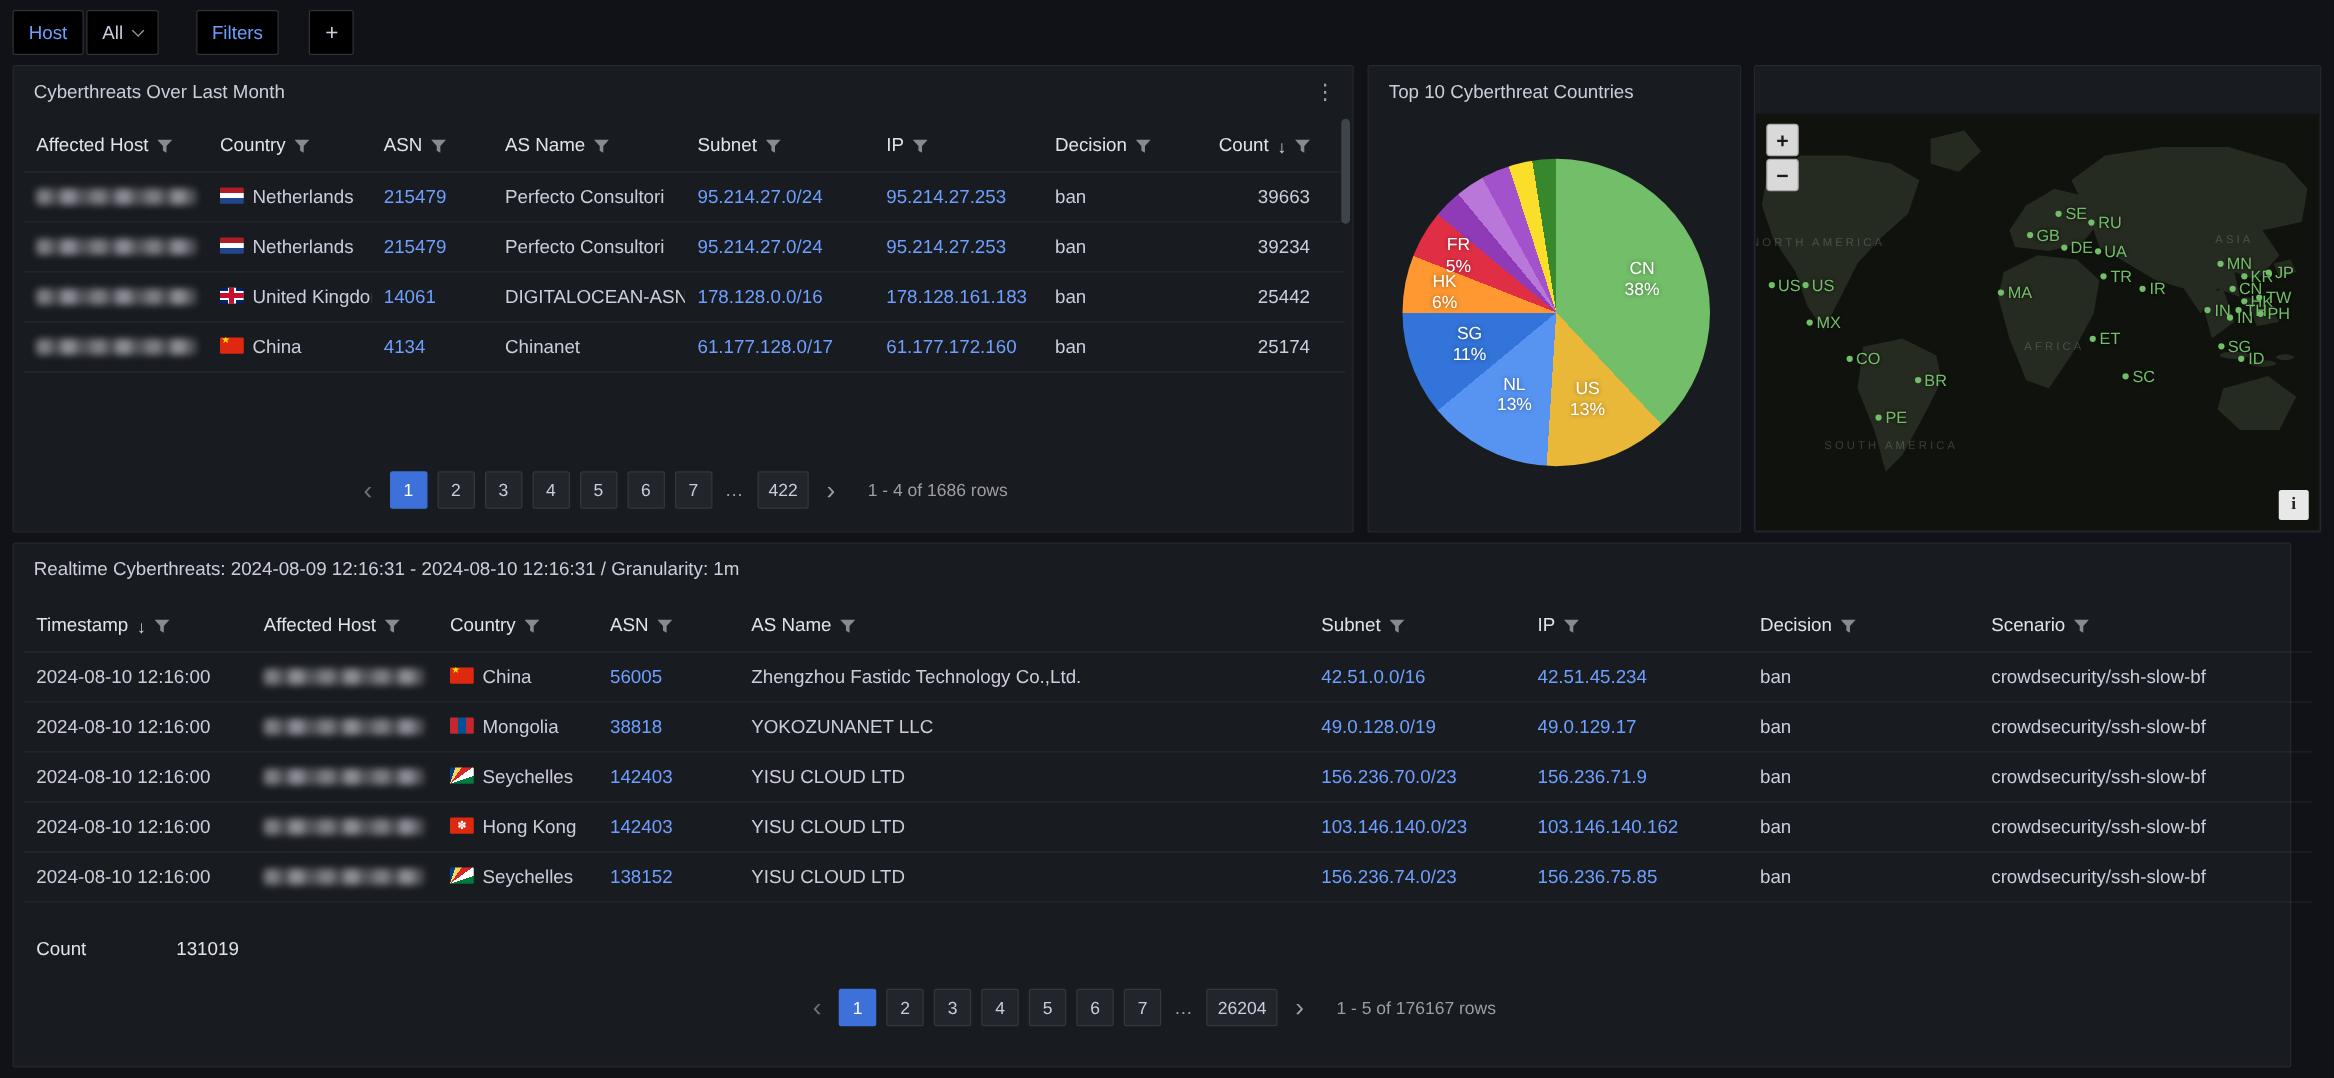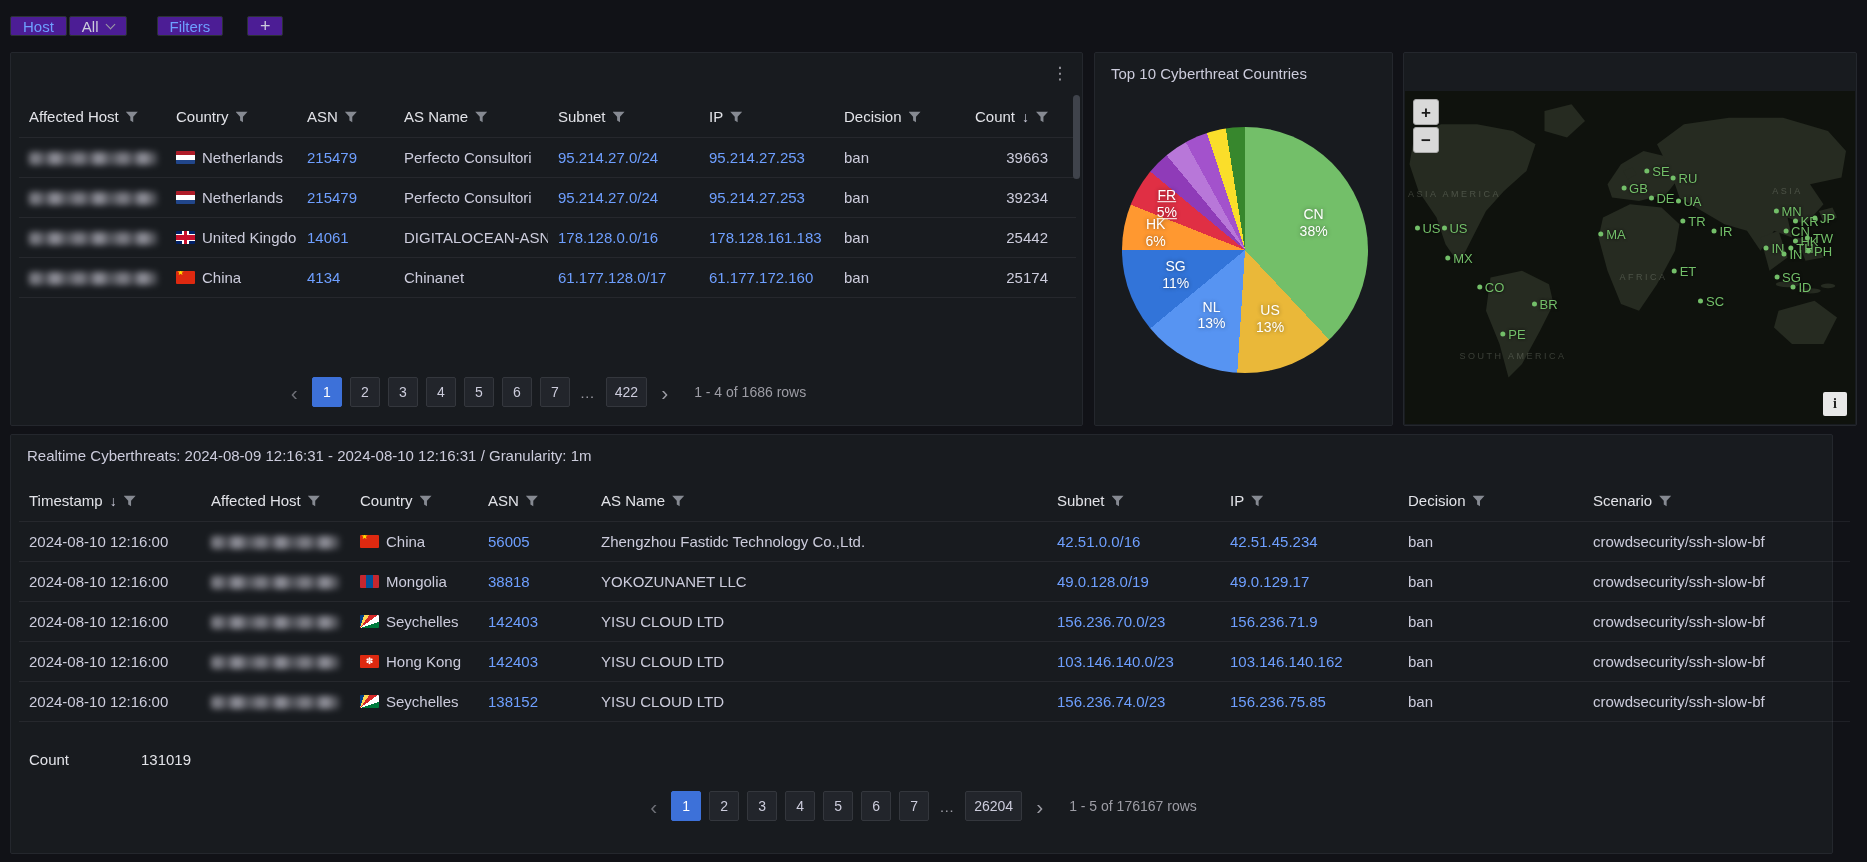--- a/index.html
+++ b/index.html
@@ -2,21 +2,21 @@
 <html><head>
 <meta charset="utf-8">
 <style>
   * { box-sizing: border-box; margin: 0; padding: 0; }
   html,body { width:1867px; height:862px; overflow:hidden; }
   body { background:#111217; font-family:"Liberation Sans", sans-serif; color:#ccccdc; }
   .dashboard { position:relative; width:1867px; height:862px; }
 
   
   .topbar { position:absolute; left:10px; top:10px; height:32px; display:flex; align-items:center; gap:8px; }
-  .ctrl { height:20px; display:flex; align-items:center; padding:0 12px; background:#4c1d95; border:1px solid #2c3235; border-radius:2px; font-size:15px; }
+  .ctrl { height:36px; display:flex; align-items:center; padding:0 12px; background:#000000; border:1px solid #2c3235; border-radius:2px; font-size:15px; }
   .ctrl.blue { color:#6e9fff; }
   .ctrl.value { margin-left:-6px; color:#ccccdc; gap:8px; }
   .chev { width:7px; height:7px; border-right:1.5px solid #9d9da5; border-bottom:1.5px solid #9d9da5; transform:rotate(45deg); margin-top:-3px; }
   .ctrl.add { width:36px; justify-content:center; color:#ccccdc; font-size:18px; margin-left:16px; cursor:pointer; }
   .gap-lg { width:14px; }
 
   
   .panel { position:absolute; background:#181b1f; border:1px solid #24272d; border-radius:2px; }
   #panel1 { left:10px; top:52px;  width:1073px; height:374px; }
   #panel2 { left:1094px; top:52px; width:299px;  height:374px; }
@@ -108,20 +108,21 @@
     <div class="ctrl value">
       <span>All</span>
       <span class="chev"></span>
     </div>
     <span class="gap-lg"></span>
     <div class="ctrl blue">Filters</div>
     <div class="ctrl add">+</div>
   </div>
 
   <section class="panel" id="panel1">
+    <div class="panel-header">Cyberthreats Over Last Month</div>
     <div class="kebab">⋮</div>
 
     <table id="p1-table">
       <colgroup>
           <col style="width:147px">
           <col style="width:131px">
           <col style="width:97px">
           <col style="width:154px">
           <col style="width:151px">
           <col style="width:135px">
@@ -249,21 +250,21 @@
   <section class="panel" id="panel2">
     <div class="panel-header">Top 10 Cyberthreat Countries</div>
     <div class="pie-wrap">
       <div class="pie" style="background: conic-gradient(rgb(115, 191, 105) 0%, rgb(115, 191, 105) 38%, rgb(234, 184, 57) 38%, rgb(234, 184, 57) 51%, rgb(87, 148, 242) 51%, rgb(87, 148, 242) 64%, rgb(50, 116, 217) 64%, rgb(50, 116, 217) 75%, rgb(255, 152, 48) 75%, rgb(255, 152, 48) 81%, rgb(224, 47, 68) 81%, rgb(224, 47, 68) 86%, rgb(143, 59, 184) 86%, rgb(143, 59, 184) 89%, rgb(184, 119, 217) 89%, rgb(184, 119, 217) 92%, rgb(163, 82, 204) 92%, rgb(163, 82, 204) 95%, rgb(250, 222, 42) 95%, rgb(250, 222, 42) 97.5%, rgb(55, 135, 45) 97.5%, rgb(55, 135, 45) 100%);"></div>
       <div class="pie-labels">
           <div class="pie-label" style="left: 77.9%; top: 39%;">CN<br>38%</div>
           <div class="pie-label" style="left: 60.2%; top: 78.2%;">US<br>13%</div>
           <div class="pie-label" style="left: 36.4%; top: 76.7%;">NL<br>13%</div>
           <div class="pie-label" style="left: 21.8%; top: 60.2%;">SG<br>11%</div>
           <div class="pie-label" style="left: 13.7%; top: 43.1%;">HK<br>6%</div>
-          <div class="pie-label" style="left: 18.2%; top: 31.2%; text-decoration: underline;">FR<br>5%</div>
+          <div class="pie-label" style="left: 18.2%; top: 31.2%;">FR<br>5%</div>
         </div>
     </div>
   </section>
 
   <section class="panel" id="panel3">
     <div class="map-area">
       <svg class="map-svg" viewBox="0 0 100 100" preserveAspectRatio="none">
         <g fill="#262b21">
           <path d="M2,14 L8,10 L16,10 L24,12 L29,16 L27,24 L22,30 L18,36 L15,44 L12,52 L9,46 L7,38 L3,30 L1,22 Z"></path>
           <path d="M31,6 L37,4 L40,9 L36,14 L31,12 Z"></path>
@@ -275,21 +276,21 @@
           <path d="M79,44 L83,42 L85,50 L81,54 Z"></path>
           <path d="M87,44 L91,45 L93,50 L89,51 Z"></path>
           <path d="M92,36 l3,-1 1,3 -3,1.5 Z"></path>
           <ellipse cx="85" cy="58" rx="2.6" ry="0.9"></ellipse>
           <ellipse cx="90" cy="60" rx="2.4" ry="0.8"></ellipse>
           <ellipse cx="94" cy="58.5" rx="1.6" ry="0.7"></ellipse>
           <path d="M83,66 L91,63 L96,68 L93,76 L86,76 L82,71 Z"></path>
         </g>
       </svg>
       <div class="map-regions">
-          <span class="region" style="left: 11%; top: 31%;">ASIA AMERICA</span>
+          <span class="region" style="left: 11%; top: 31%;">NORTH AMERICA</span>
           <span class="region" style="left: 24%; top: 76%; margin-top: 12px;">SOUTH AMERICA</span>
           <span class="region" style="left: 53%; top: 56%;">AFRICA</span>
           <span class="region" style="left: 85%; top: 30%;">ASIA</span>
         </div>
       <div class="map-markers">
           <span class="marker" style="left: 56%; top: 24%;"><i class="mdot"></i>SE</span>
           <span class="marker" style="left: 62%; top: 26%;"><i class="mdot"></i>RU</span>
           <span class="marker" style="left: 5%; top: 41%;"><i class="mdot"></i>US</span>
           <span class="marker" style="left: 11%; top: 41%;"><i class="mdot"></i>US</span>
           <span class="marker" style="left: 12%; top: 50%;"><i class="mdot"></i>MX</span>

